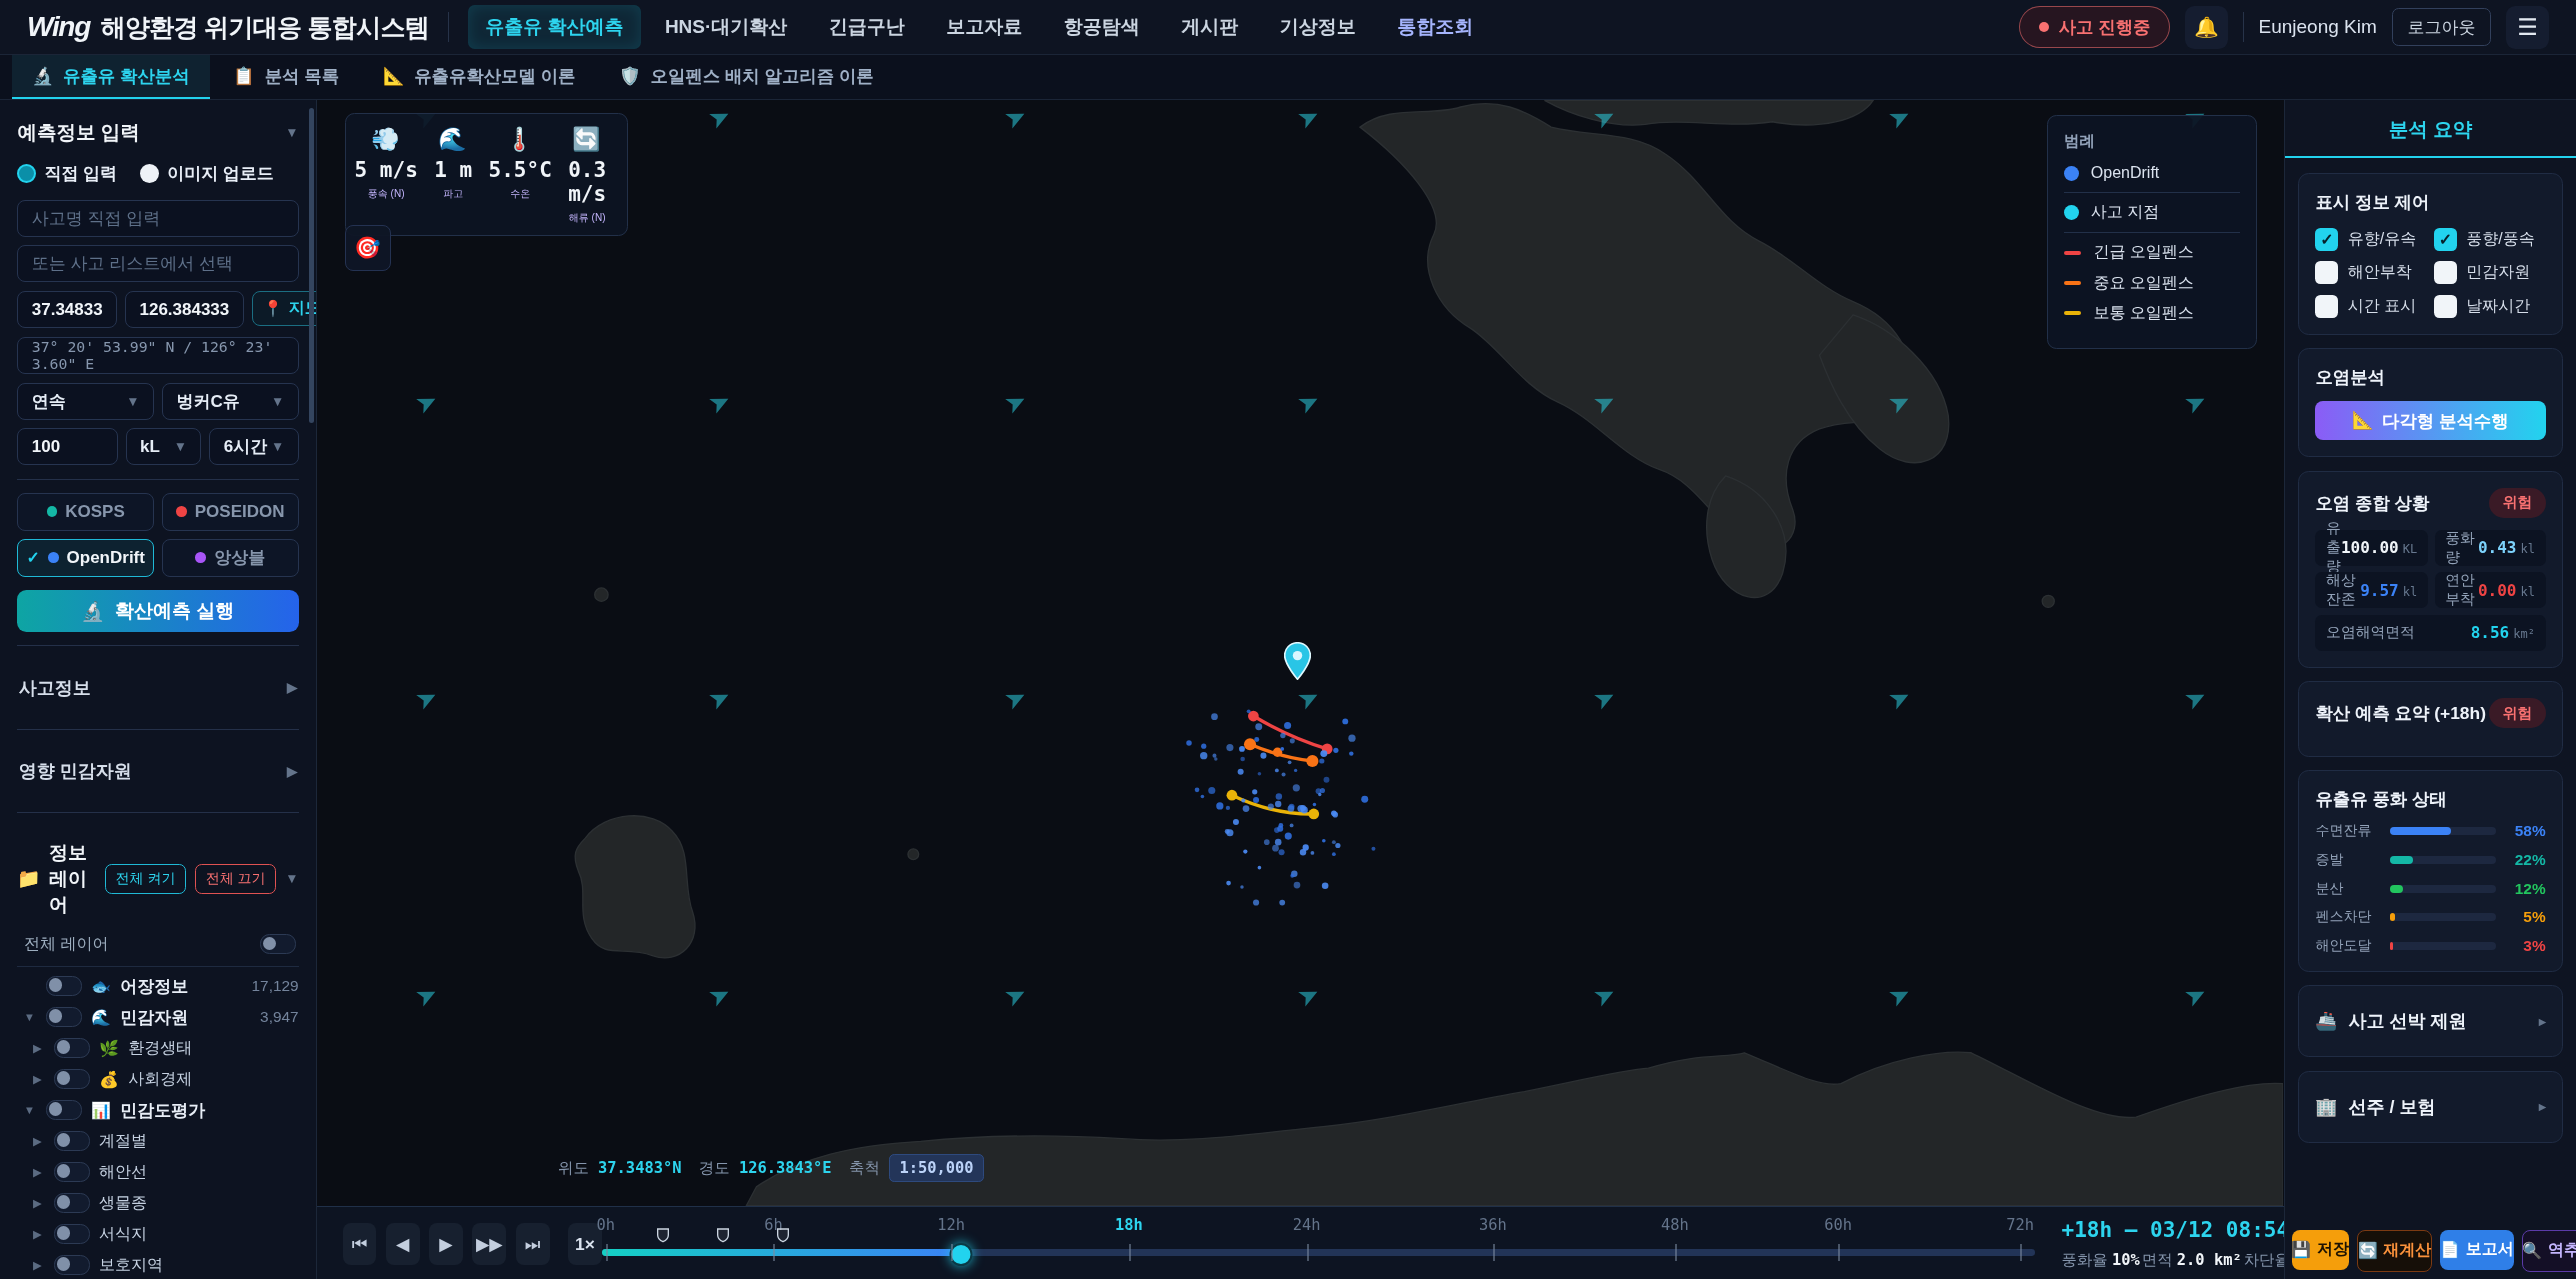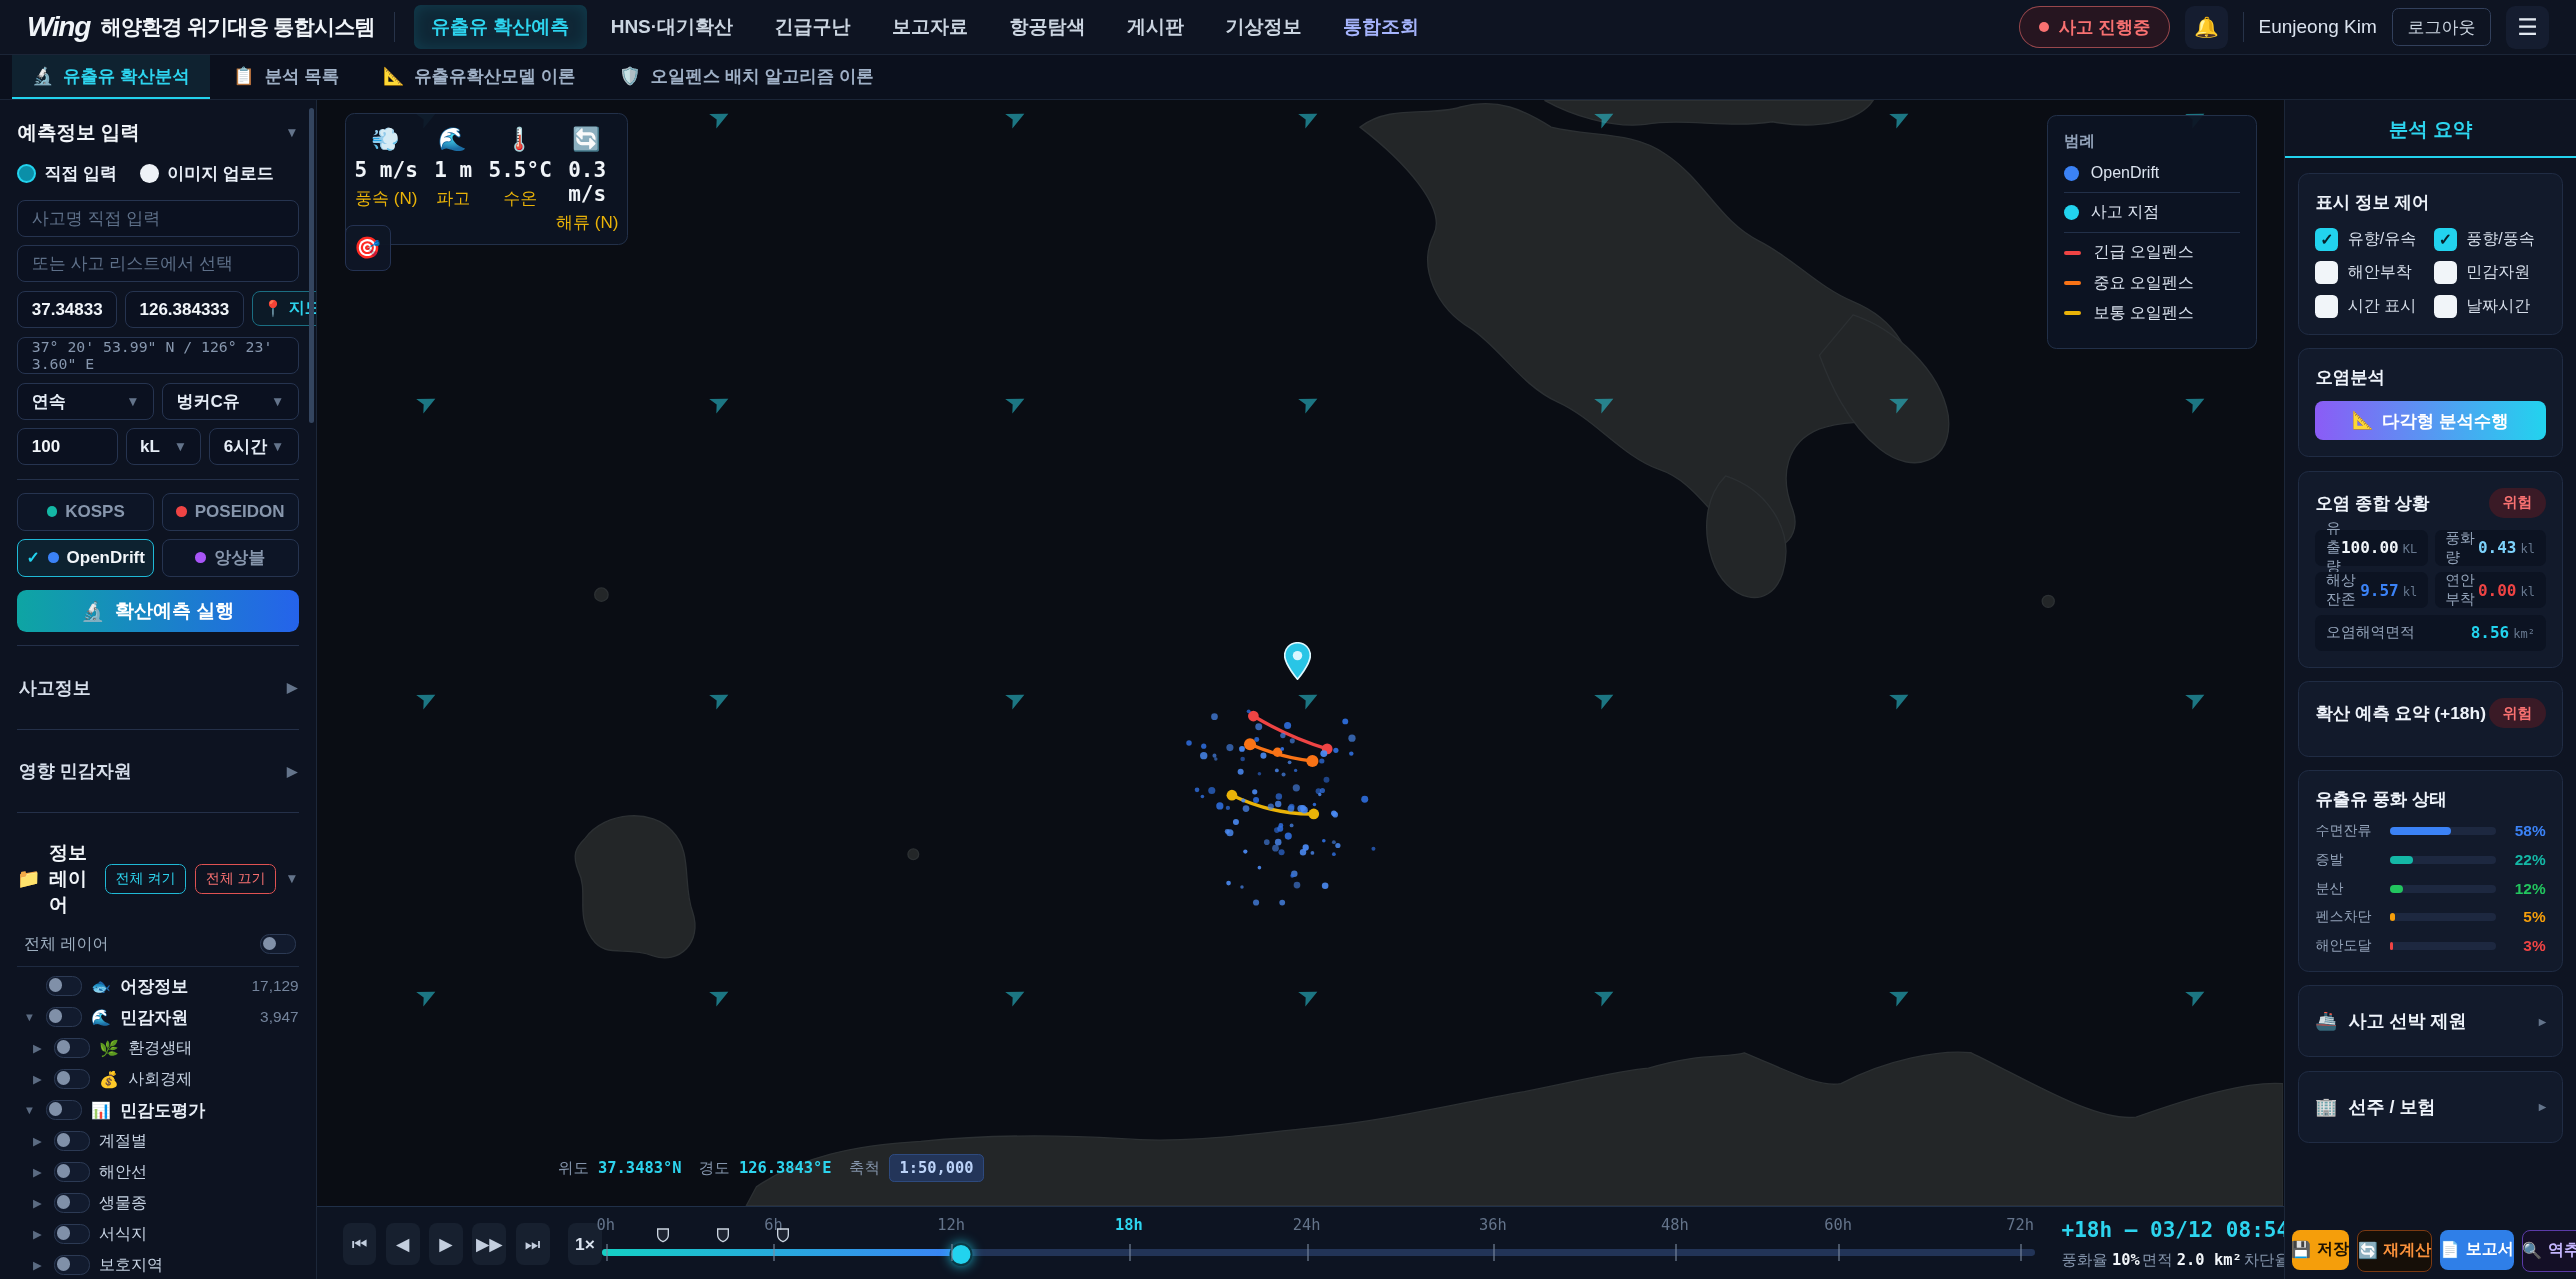--- a/index.html
+++ b/index.html
@@ -2,21 +2,21 @@
 <html style="font-size:10.7px"><head>
 <meta charset="utf-8">
 <style>
   html,body{margin:0;padding:0;background:#070a10;}
   body{width:2576px;height:1279px;overflow:hidden;font-family:"Liberation Sans",sans-serif;color:#e2e8f0;position:relative;}
   .mono{font-family:"DejaVu Sans Mono",monospace;}
   
   #header{height:54px;background:#0e1422;border-bottom:0.7px solid #1b2537;display:flex;align-items:center;padding:0 27px;gap:19px;}
   .logo-wrap{display:flex;align-items:center;gap:10.7px;}
   .logo-mark{font-size:28px;font-weight:bold;font-style:italic;color:#f1f5f9;letter-spacing:-1.3px;}
-  .logo-title{font-size:21px;font-weight:bold;color:#f1f5f9;letter-spacing:-0.7px;}
+  .logo-title{font-size:25px;font-weight:bold;color:#f1f5f9;letter-spacing:-0.7px;}
   .hdr-divider{width:0.7px;height:29.5px;background:#273349;}
   #main-nav{display:flex;align-items:center;gap:6.7px;flex:1;}
   .nav-item{font-size:19px;font-weight:bold;color:#cbd5e1;padding:9.4px 17.4px;border-radius:6.7px;cursor:pointer;white-space:nowrap;}
   .nav-item.active{color:#2dd4ee;background:rgba(34,211,238,.10);box-shadow:0 0 14.8px rgba(34,211,238,.15) inset;}
   .nav-item.alt{color:#a5b4fc;}
   .hdr-right{display:flex;align-items:center;gap:14.8px;}
   .status-badge{display:flex;align-items:center;gap:9.4px;font-size:17.4px;font-weight:bold;color:#f87171;background:rgba(127,29,29,.22);border:1.3px solid rgba(248,113,113,.55);border-radius:670px;padding:8px 19px;}
   .status-dot{width:10.7px;height:10.7px;border-radius:50%;background:#f87171;}
   .icon-btn{width:43px;height:43px;border-radius:9.4px;background:#151d30;display:flex;align-items:center;justify-content:center;font-size:20px;cursor:pointer;}
   .user-name{font-size:19px;color:#dbe3ef;}
@@ -71,21 +71,21 @@
   .tgl::after{content:"";position:absolute;left:2px;top:1.3px;width:13.4px;height:13.4px;border-radius:50%;background:#8090a8;}
   
   #mapcol{flex:1;display:flex;flex-direction:column;min-width:0;}
   #map{position:relative;height:1106px;background:#0a0d14;overflow:hidden;}
   #map svg.base{position:absolute;inset:0;}
   .arrow{position:absolute;color:rgba(43,205,222,.55);font-size:25.5px;transform:rotate(-26deg);line-height:1;}
   .weather-card{position:absolute;left:28px;top:13.4px;width:268px;background:rgba(13,20,35,.92);border:0.7px solid #223049;border-radius:9.4px;display:flex;padding:12px 6.7px 9.4px;}
   .wx-item{flex:1;text-align:center;}
   .wx-icon{font-size:23px;line-height:1.2;}
   .wx-val{font-size:21px;font-weight:bold;color:#f1f5f9;margin-top:4px;}
-  .wx-lbl{font-size:17px;color:#eab308;margin-top:5.4px;}
+  .wx-lbl{font-size:10px;color:#c4b5fd;margin-top:5.4px;}
   .target-btn{position:absolute;left:28px;top:125px;width:44px;height:44px;border-radius:8px;background:rgba(15,22,38,.95);border:0.7px solid #243252;display:flex;align-items:center;justify-content:center;font-size:21.5px;cursor:pointer;}
   .legend{position:absolute;right:27px;top:15.4px;width:176px;background:rgba(13,20,35,.94);border:0.7px solid #223049;border-radius:9.4px;padding:14.8px 16px;}
   .lg-title{font-size:15.4px;font-weight:bold;color:#93a3ba;margin-bottom:12px;}
   .lg-item{display:flex;align-items:center;gap:12px;font-size:16px;color:#dbe3ef;margin:9.4px 0;}
   .lg-dot{width:14.8px;height:14.8px;border-radius:50%;flex:none;}
   .lg-line{width:17.4px;height:4px;border-radius:2px;flex:none;}
   .lg-div{height:0.7px;background:#223049;margin:9.4px 0;}
   .map-pin{position:absolute;width:27px;height:38px;}
   .statusbar{position:absolute;left:241px;bottom:27px;display:flex;align-items:center;gap:17.4px;font-size:15.4px;color:#8696ad;}
   .statusbar .v{color:#2dd4ee;font-weight:bold;}

